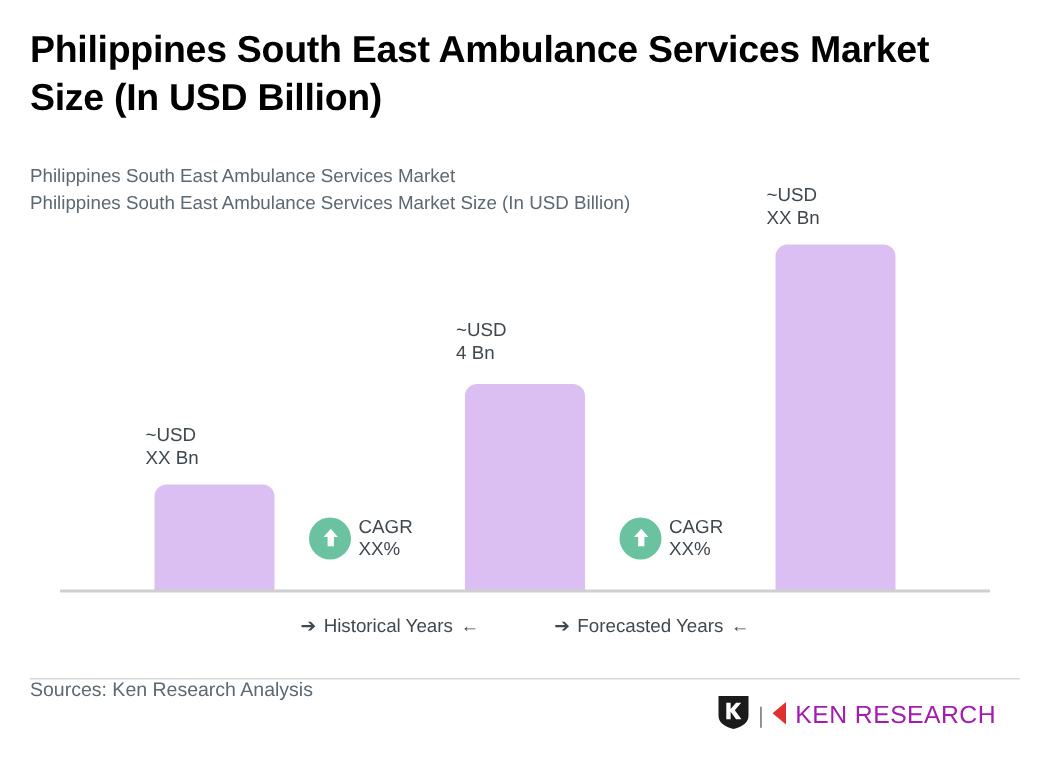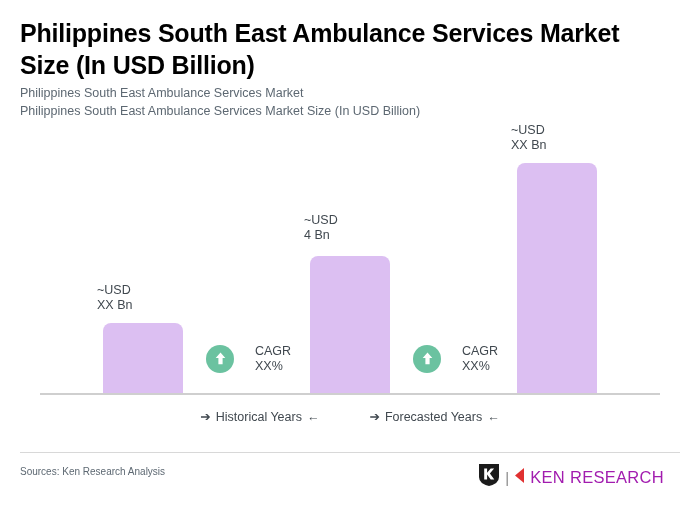--- a/index.html
+++ b/index.html
@@ -26,21 +26,21 @@
     font-size: 25px;
     font-weight: bold;
     color: #000000;
     line-height: 1.26;
     letter-spacing: -0.2px;
     margin: 0;
   }
   .subtitle-block {
     position: absolute;
     left: 20px;
-    top: 84px;
+    top: 108px;
     width: 640px;
   }
   .subtitle-line {
     font-size: 12.5px;
     color: #5d6872;
     line-height: 18px;
     white-space: nowrap;
   }
 
   
@@ -75,21 +75,21 @@
     line-height: 14.5px;
     width: 90px;
     white-space: pre-line;
   }
 
   
   .cagr {
     position: absolute;
     display: flex;
     align-items: center;
-    gap: 21px;
+    gap: 5px;
   }
   .cagr-circle {
     width: 28px;
     height: 28px;
     border-radius: 50%;
     background: #6bc2a0;
     display: flex;
     align-items: center;
     justify-content: center;
     flex: 0 0 auto;
@@ -125,22 +125,22 @@
     position: absolute;
     left: 20px;
     top: 452px;
     width: 660px;
     height: 1px;
     background: #d8d8d8;
   }
   .sources {
     position: absolute;
     left: 20px;
-    top: 466px;
-    font-size: 10px;
+    top: 452px;
+    font-size: 13px;
     color: #5d6872;
   }
   .brand {
     position: absolute;
     right: 36px;
     top: 463px;
     display: flex;
     align-items: center;
     gap: 5px;
   }

